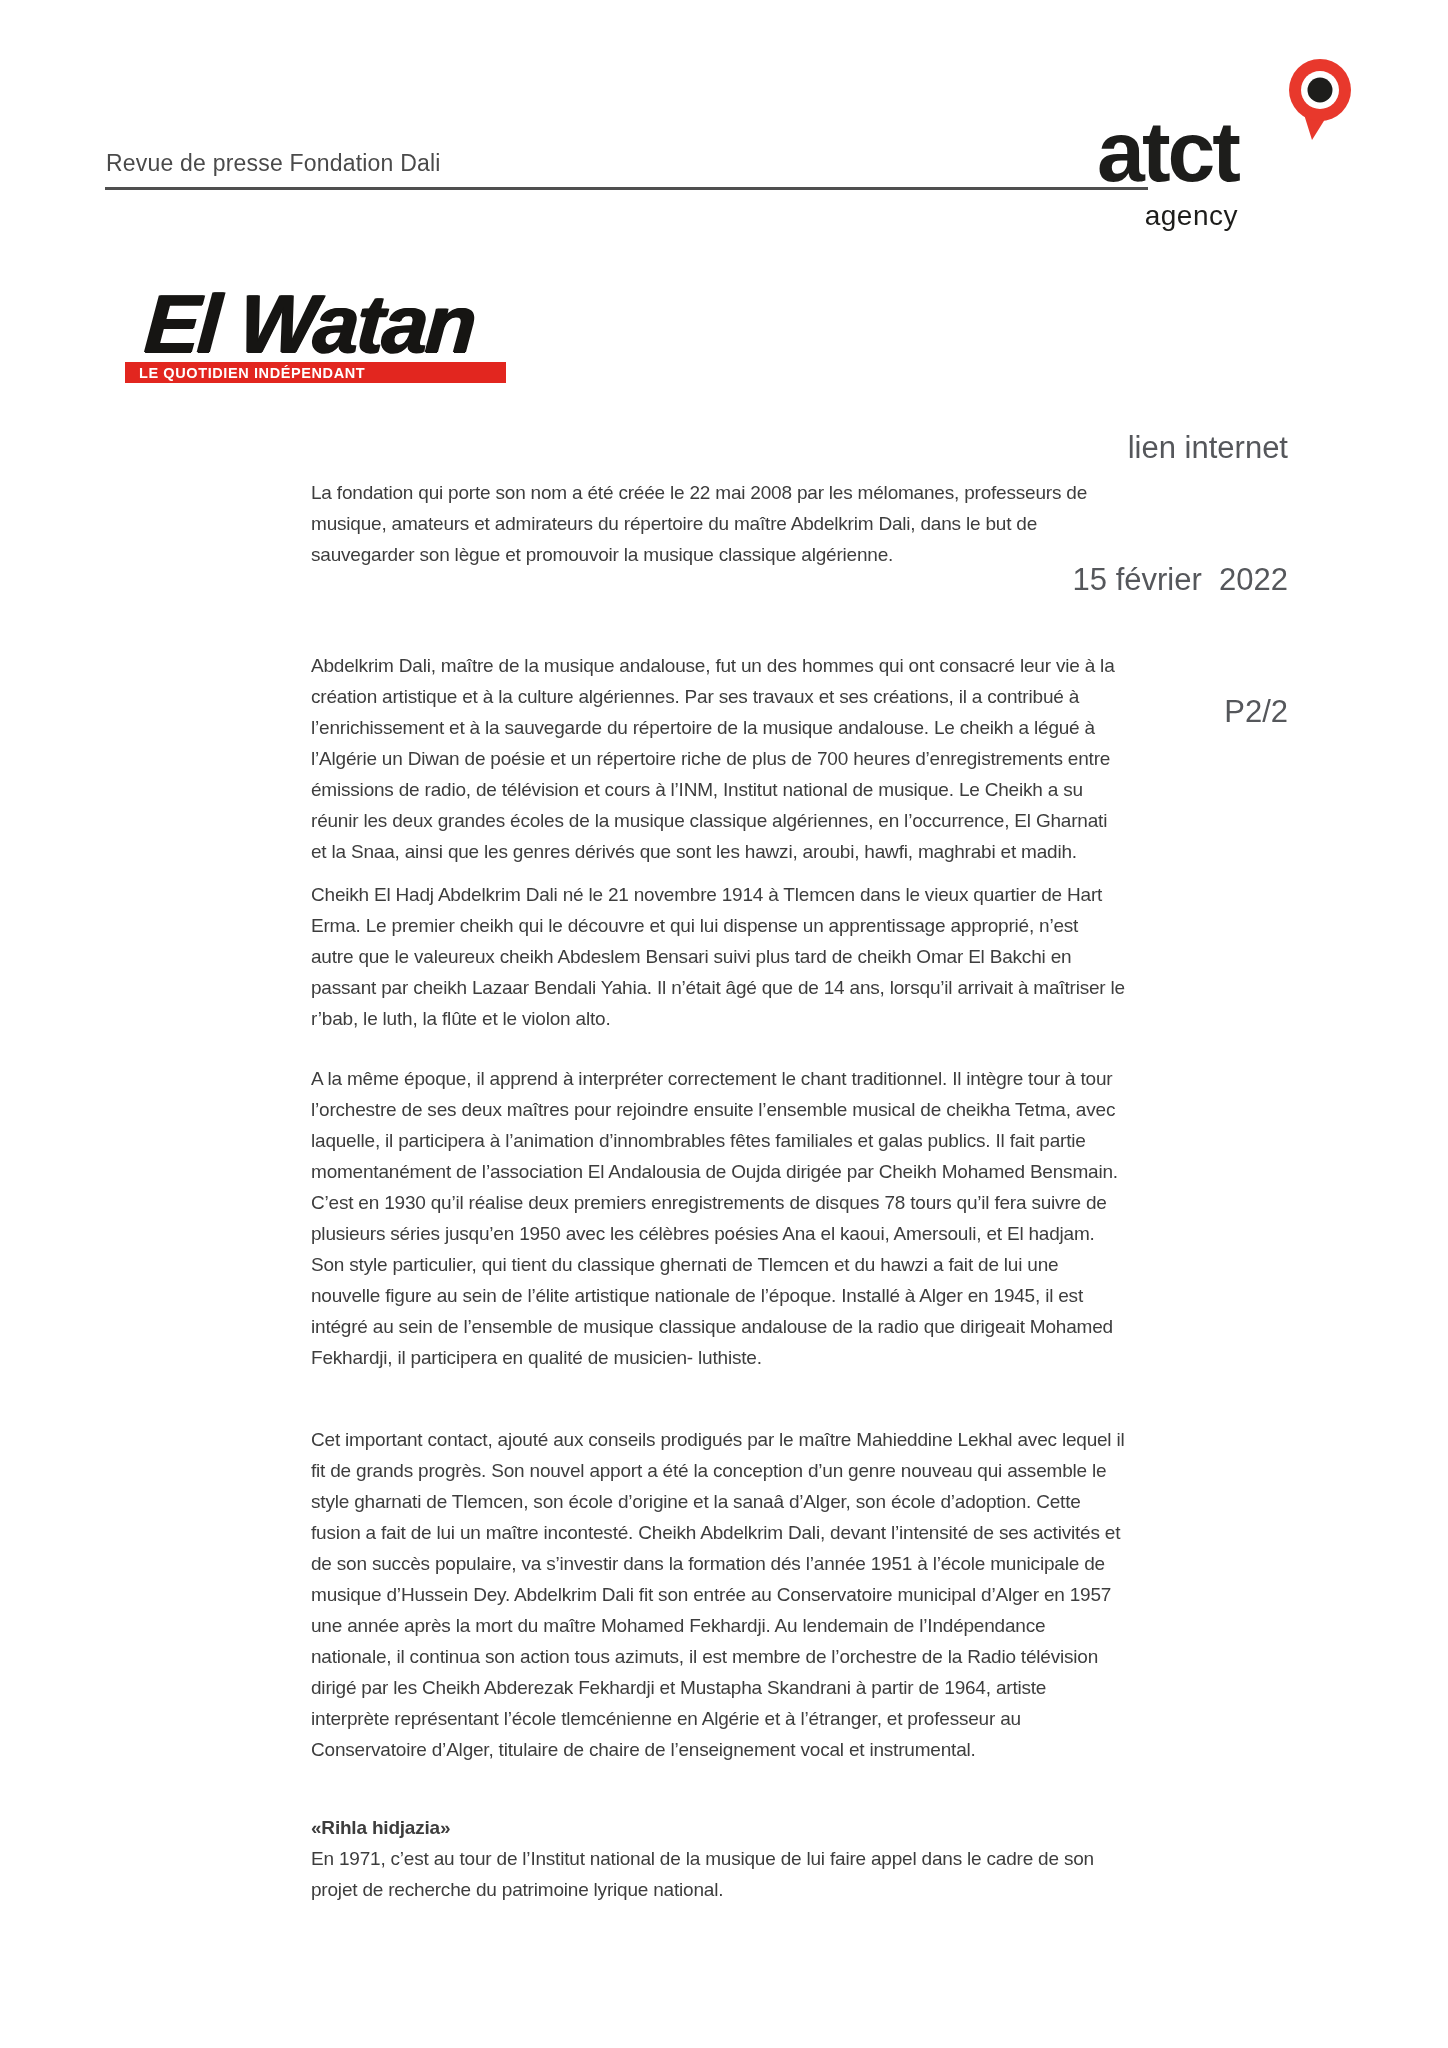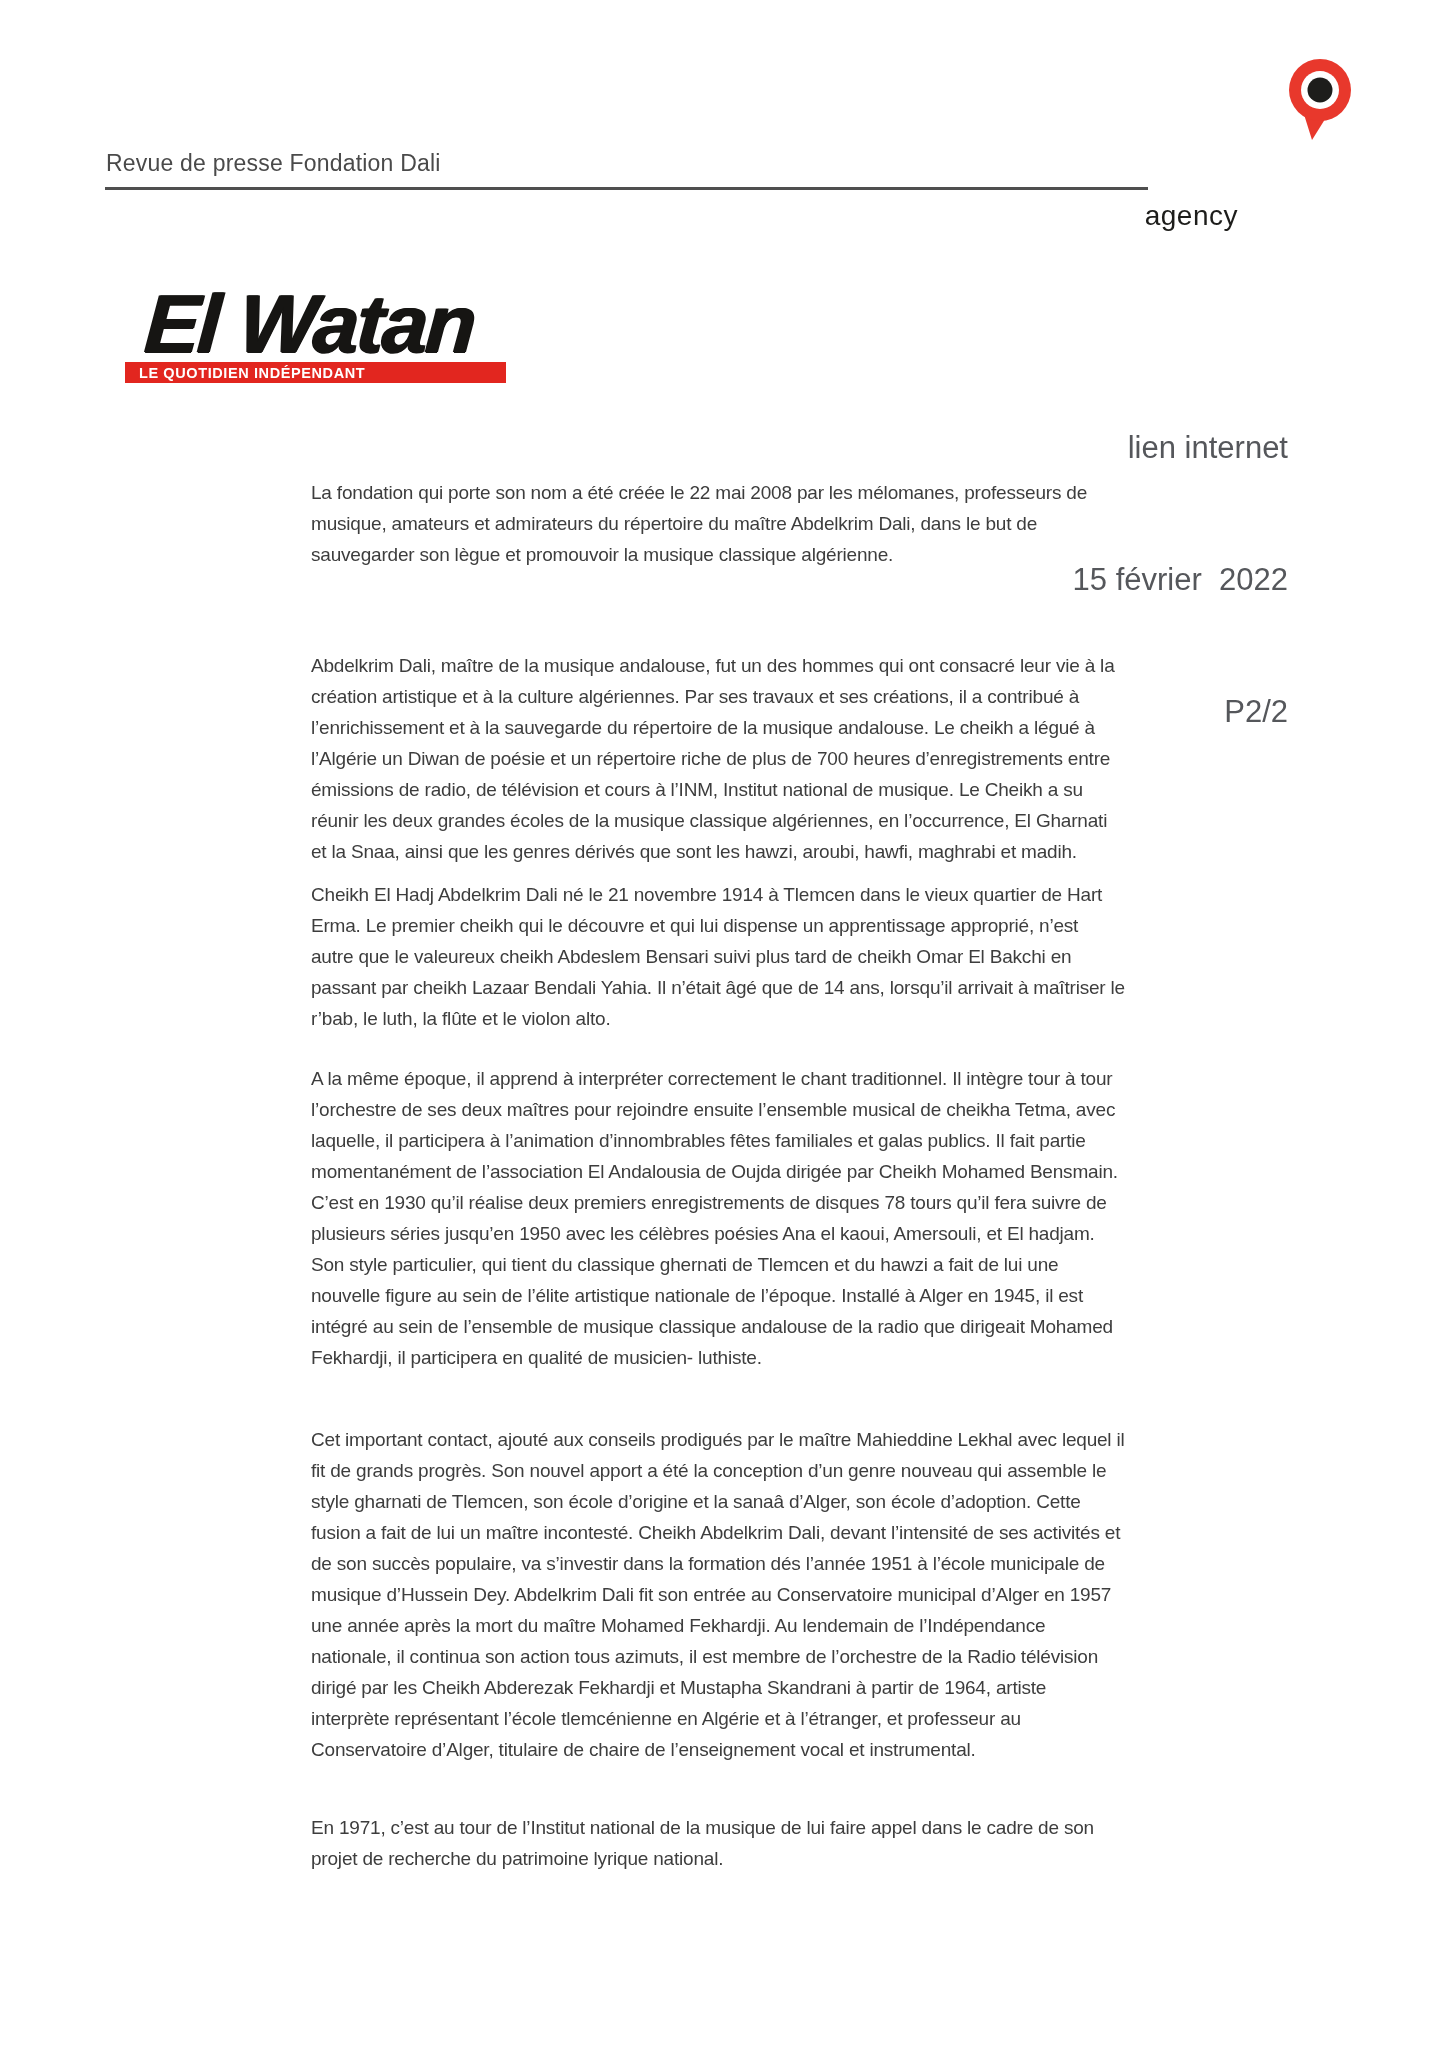--- a/index.html
+++ b/index.html
@@ -79,35 +79,37 @@
 
   <div class="header-label">Revue de presse Fondation Dali</div>
   <div class="header-rule"></div>
 
   <svg class="agency-pin" viewBox="0 0 64 82" aria-hidden="true">
     <polygon class="pin-red" points="14,50 24,82 39,58"></polygon>
     <circle class="pin-red" cx="32" cy="32" r="31"></circle>
     <circle class="pin-white" cx="32" cy="32" r="19"></circle>
     <circle class="pin-black" cx="32" cy="32" r="12.5"></circle>
   </svg>
+  <div class="agency-name">atct</div>
   <div class="agency-tagline">agency</div>
 
   <div class="elwatan-text">El Watan</div>
   <div class="elwatan-bar">
     <span>LE QUOTIDIEN INDÉPENDANT</span>
   </div>
 
   <div class="meta">
     <div>lien internet</div>
     <div>15 février  2022</div>
     <div>P2/2</div>
   </div>
 
   <div class="article">
     <p>La fondation qui porte son nom a été créée le 22 mai 2008 par les mélomanes, professeurs de musique, amateurs et admirateurs du répertoire du maître Abdelkrim Dali, dans le but de sauvegarder son lègue et promouvoir la musique classique algérienne.</p>
     <p>Abdelkrim Dali, maître de la musique andalouse, fut un des hommes qui ont consacré leur vie à la création artistique et à la culture algériennes. Par ses travaux et ses créations, il a contribué à l’enrichissement et à la sauvegarde du répertoire de la musique andalouse. Le cheikh a légué à l’Algérie un Diwan de poésie et un répertoire riche de plus de 700 heures d’enregistrements entre émissions de radio, de télévision et cours à l’INM, Institut national de musique. Le Cheikh a su réunir les deux grandes écoles de la musique classique algériennes, en l’occurrence, El Gharnati et la Snaa, ainsi que les genres dérivés que sont les hawzi, aroubi, hawfi, maghrabi et madih.</p>
     <p>Cheikh El Hadj Abdelkrim Dali né le 21 novembre 1914 à Tlemcen dans le vieux quartier de Hart Erma. Le premier cheikh qui le découvre et qui lui dispense un apprentissage approprié, n’est autre que le valeureux cheikh Abdeslem Bensari suivi plus tard de cheikh Omar El Bakchi en passant par cheikh Lazaar Bendali Yahia. Il n’était âgé que de 14 ans, lorsqu’il arrivait à maîtriser le r’bab, le luth, la flûte et le violon alto.</p>
     <p>A la même époque, il apprend à interpréter correctement le chant traditionnel. Il intègre tour à tour l’orchestre de ses deux maîtres pour rejoindre ensuite l’ensemble musical de cheikha Tetma, avec laquelle, il participera à l’animation d’innombrables fêtes familiales et galas publics. Il fait partie momentanément de l’association El Andalousia de Oujda dirigée par Cheikh Mohamed Bensmain. C’est en 1930 qu’il réalise deux premiers enregistrements de disques 78 tours qu’il fera suivre de plusieurs séries jusqu’en 1950 avec les célèbres poésies Ana el kaoui, Amersouli, et El hadjam. Son style particulier, qui tient du classique ghernati de Tlemcen et du hawzi a fait de lui une nouvelle figure au sein de l’élite artistique nationale de l’époque. Installé à Alger en 1945, il est intégré au sein de l’ensemble de musique classique andalouse de la radio que dirigeait Mohamed Fekhardji, il participera en qualité de musicien- luthiste.</p>
     <p>Cet important contact, ajouté aux conseils prodigués par le maître Mahieddine Lekhal avec lequel il fit de grands progrès. Son nouvel apport a été la conception d’un genre nouveau qui assemble le style gharnati de Tlemcen, son école d’origine et la sanaâ d’Alger, son école d’adoption. Cette fusion a fait de lui un maître incontesté. Cheikh Abdelkrim Dali, devant l’intensité de ses activités et de son succès populaire, va s’investir dans la formation dés l’année 1951 à l’école municipale de musique d’Hussein Dey. Abdelkrim Dali fit son entrée au Conservatoire municipal d’Alger en 1957 une année après la mort du maître Mohamed Fekhardji. Au lendemain de l’Indépendance nationale, il continua son action tous azimuts, il est membre de l’orchestre de la Radio télévision dirigé par les Cheikh Abderezak Fekhardji et Mustapha Skandrani à partir de 1964, artiste interprète représentant l’école tlemcénienne en Algérie et à l’étranger, et professeur au Conservatoire d’Alger, titulaire de chaire de l’enseignement vocal et instrumental.</p>
+    <p class="subhead">«Rihla hidjazia»</p>
     <p>En 1971, c’est au tour de l’Institut national de la musique de lui faire appel dans le cadre de son projet de recherche du patrimoine lyrique national.</p>
   </div>
 
 </div>
 
 </body></html>

